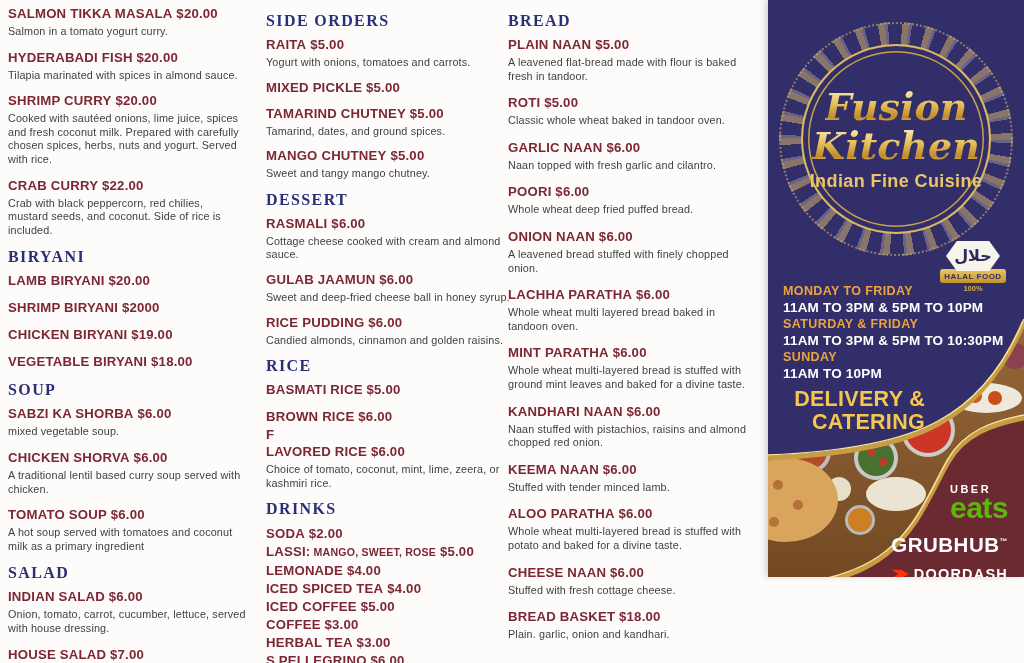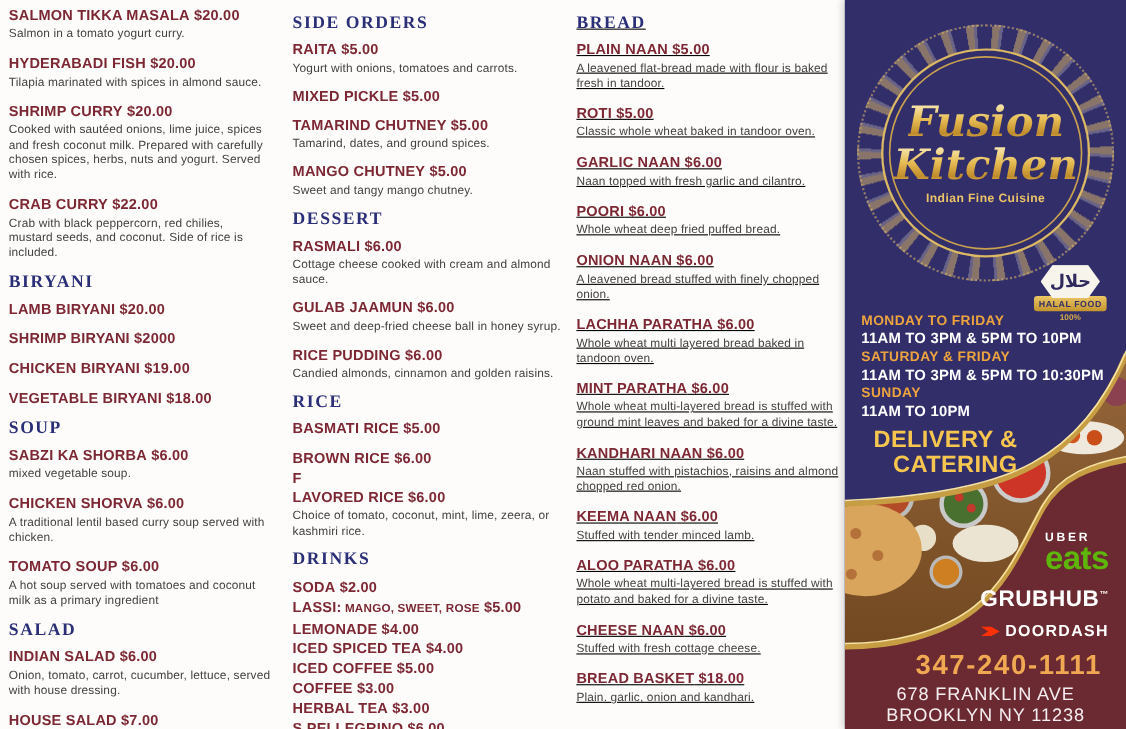--- a/index.html
+++ b/index.html
@@ -2,50 +2,50 @@
 <html><head>
 <meta charset="utf-8">
 <style>
   html,body{margin:0;padding:0;}
   #app{position:relative;width:1024px;height:663px;background:#fdfcfa;overflow:hidden;
        font-family:"Liberation Sans",sans-serif;}
   
   .col{position:absolute;top:6px;}
   .col0{left:8px;width:238px;}
   .col1{left:266px;width:246px;}
-  .col2{left:524px;width:242px;text-decoration:underline;}
+  .col2{left:508px;width:242px;}
   .m-header{font-family:"Liberation Serif",serif;font-weight:bold;color:#2a2f78;
             font-size:16px;letter-spacing:1.4px;text-align:left;margin:6px 0 7px;}
   .m-item{margin-bottom:10px;}
   .col0 .m-item{margin-bottom:11px;}
   .col2 .m-item{margin-bottom:12px;}
   .m-line{font-weight:bold;color:#7c2733;font-size:13.2px;line-height:16px;letter-spacing:.2px;}
   .m-small{font-size:10.6px;}
   .m-price{white-space:nowrap;}
   .m-desc{color:#414141;font-size:10.8px;line-height:13.6px;margin-top:3px;letter-spacing:.15px;}
   .m-item.m-compact{margin-bottom:1px;}
   .m-compact .m-line{line-height:17px;}
   
-  .panel{position:absolute;left:768px;top:0;width:256px;height:663px;background:#322e6a;
+  .panel{position:absolute;left:768px;top:0;width:256px;height:577px;background:#322e6a;
          overflow:hidden;box-shadow:-3px 0 6px rgba(0,0,0,.15);}
   .panel svg{position:absolute;left:0;top:0;}
   .mandala{position:absolute;left:11px;top:22px;width:230px;height:230px;border-radius:50%;
      background:repeating-conic-gradient(rgba(222,186,104,0) 0deg 3deg,
         rgba(222,186,104,.5) 3deg 6.5deg, rgba(246,236,212,.28) 6.5deg 8deg,
         rgba(222,186,104,0) 8deg 12deg);
      border:2px dotted rgba(222,186,104,.55);z-index:2;}
   .ring{position:absolute;left:50%;top:50%;transform:translate(-50%,-50%);
      width:186px;height:186px;border-radius:50%;border:2.5px solid #dcb964;background:#322e6a;
      box-shadow:inset 0 0 0 5px #322e6a, inset 0 0 0 6.5px #caa14c;
      display:flex;flex-direction:column;align-items:center;justify-content:center;}
   .logo-script{font-family:"DejaVu Serif",serif;font-style:italic;font-weight:bold;
      font-size:38px;line-height:39px;
      background:linear-gradient(180deg,#f9ecbb 5%,#e7bd55 45%,#bf8b2b 78%,#edca72 100%);
      -webkit-background-clip:text;background-clip:text;color:transparent;}
-  .logo-tag{margin-top:6px;color:#ecc467;font-size:11px;font-weight:bold;letter-spacing:.4px;}
+  .logo-tag{margin-top:6px;color:#ecc467;font-size:18px;font-weight:bold;letter-spacing:.4px;}
   .halal{position:absolute;left:172px;top:241px;width:66px;text-align:center;z-index:3;}
   .halal-hex{width:54px;height:30px;margin:0 auto;background:#f7f4ec;
      clip-path:polygon(20% 0,80% 0,100% 50%,80% 100%,20% 100%,0 50%);
      color:#2e2a5e;font-family:"DejaVu Sans",sans-serif;font-weight:bold;font-size:16px;line-height:30px;}
   .halal-band{margin-top:-2px;background:linear-gradient(180deg,#ecc765,#c3942e);border-radius:3px;
      color:#342f66;font-size:8px;font-weight:800;letter-spacing:.5px;padding:2.5px 0;}
   .halal-pct{color:#d9ab4a;font-size:7.5px;font-weight:bold;margin-top:1px;}
   .hours{position:absolute;left:15px;top:283px;z-index:3;}
   .h-days{color:#eda43f;font-weight:bold;font-size:12.5px;line-height:16.5px;letter-spacing:.4px;}
   .h-time{color:#ffffff;font-weight:bold;font-size:13.5px;line-height:16.5px;letter-spacing:.2px;}

